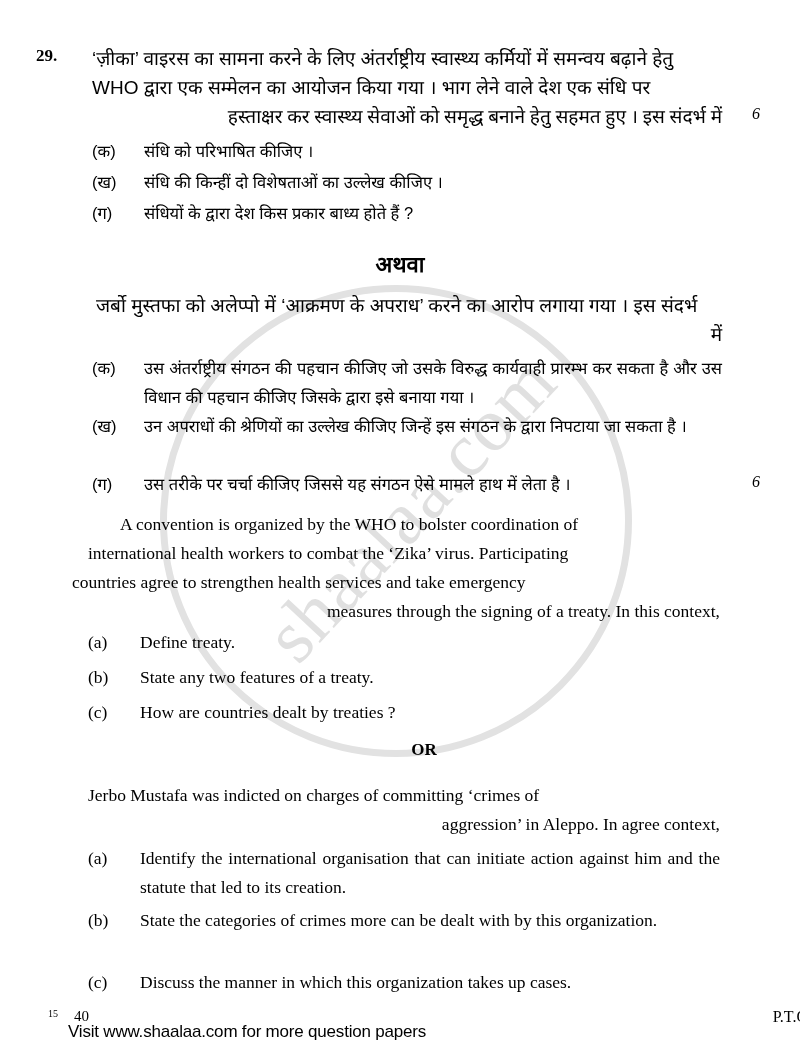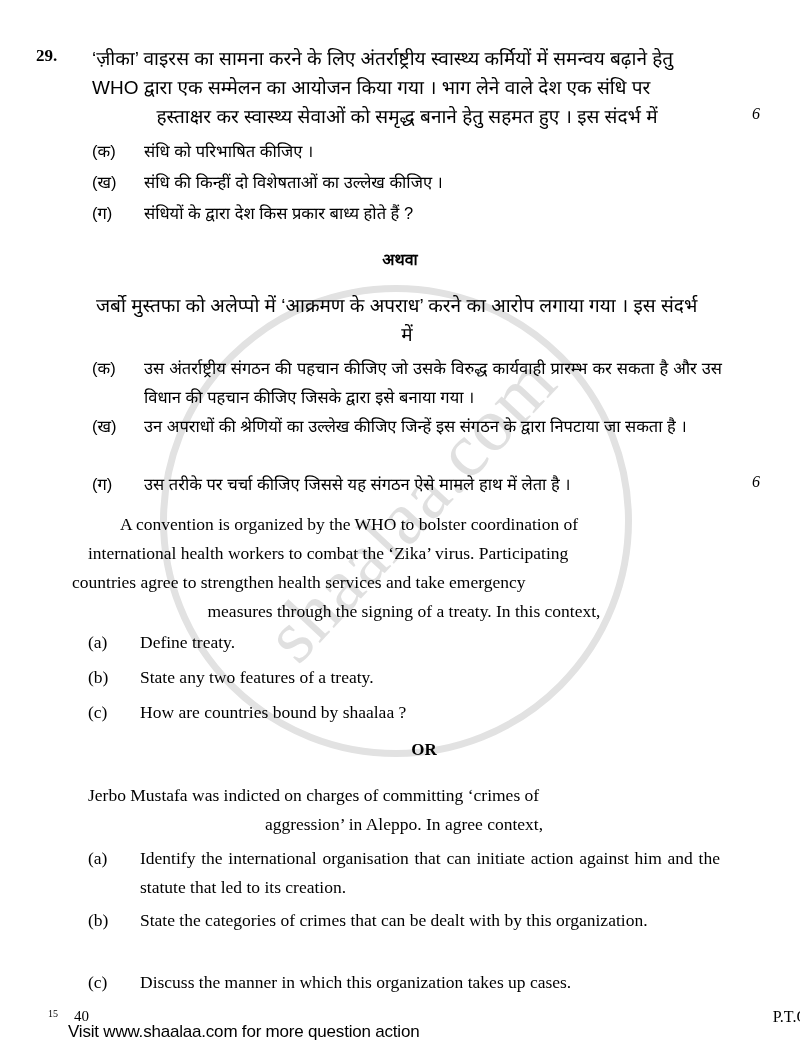--- a/index.html
+++ b/index.html
@@ -80,40 +80,40 @@
     text-justify: inter-word;
   }
   .para-en {
     font-family: "Liberation Serif", "DejaVu Serif", serif;
     font-size: 17.5px;
     line-height: 29px;
     text-align: justify;
     text-justify: inter-word;
   }
   .para-en.lastline,
-  .para-hi.lastline { text-align: center; }
+  .para-hi.lastline { text-align: right; font-family: Liberation Serif, serif; }
 
   .marks {
     position: absolute;
     right: 40px;
     font-style: italic;
     font-family: "Liberation Serif", "DejaVu Serif", serif;
     font-size: 16px;
   }
 
   .centered {
     position: absolute;
     left: 0;
     width: 800px;
     text-align: center;
     font-weight: bold;
   }
   .centered.hi {
     font-family: Liberation Serif, serif;
-    font-size: 16px;
+    font-size: 22px;
   }
   .centered.en {
     font-family: "Liberation Serif", "DejaVu Serif", serif;
     font-size: 17px;
     padding-left: 24px;
   }
 
   
   .opt {
     position: absolute;
@@ -245,43 +245,43 @@
     <div class="opt opt-en" style="left:88px; top:628px;">
       <span class="lbl">(a)</span>
       <span class="txt single">Define treaty.</span>
     </div>
     <div class="opt opt-en" style="left:88px; top:663px;">
       <span class="lbl">(b)</span>
       <span class="txt single">State any two features of a treaty.</span>
     </div>
     <div class="opt opt-en" style="left:88px; top:698px;">
       <span class="lbl">(c)</span>
-      <span class="txt single">How are countries bound by shaalaa ?</span>
+      <span class="txt single">How are countries dealt by treaties ?</span>
     </div>
 
     <div class="centered en" style="top:740px;">OR</div>
 
     <div class="para para-en" style="left:88px; top:781px; width:632px;">Jerbo Mustafa was indicted on charges of committing ‘crimes of</div>
     <div class="para para-en lastline" style="left:88px; top:810px; width:632px;">aggression’ in Aleppo. In agree context,</div>
 
     <div class="opt opt-en" style="left:88px; top:844px; width:632px;">
       <span class="lbl">(a)</span>
       <span class="txt">Identify the international organisation that can initiate action against him and the statute that led to its creation.</span>
     </div>
     <div class="opt opt-en" style="left:88px; top:906px; width:632px;">
       <span class="lbl">(b)</span>
-      <span class="txt">State the categories of crimes that can be dealt with by this organization.</span>
+      <span class="txt">State the categories of crimes more can be dealt with by this organization.</span>
     </div>
     <div class="opt opt-en" style="left:88px; top:968px; width:632px;">
       <span class="lbl">(c)</span>
       <span class="txt single">Discuss the manner in which this organization takes up cases.</span>
     </div>
 
   </div>
 
   <div class="footer">
     <div class="foot-40">40</div>
     <div class="foot-15">15</div>
     <div class="foot-pto">P.T.O.</div>
-    <div class="foot-visit">Visit www.shaalaa.com for more question action</div>
+    <div class="foot-visit">Visit www.shaalaa.com for more question papers</div>
   </div>
 
 </div>
 
 </body></html>

